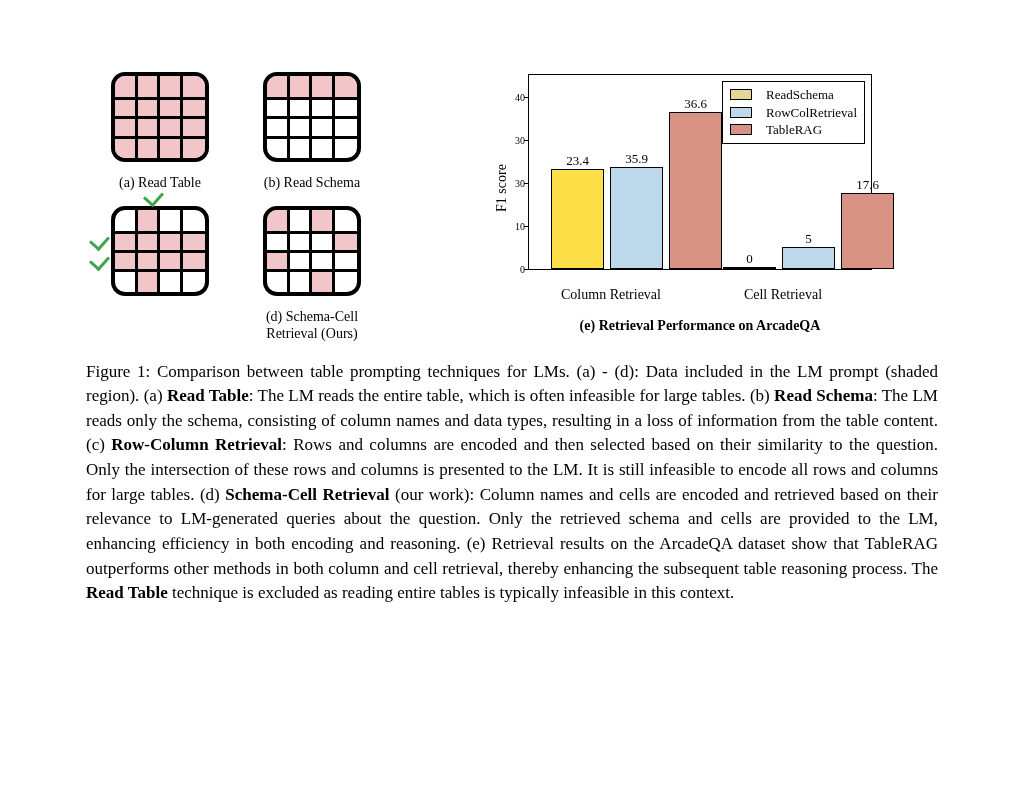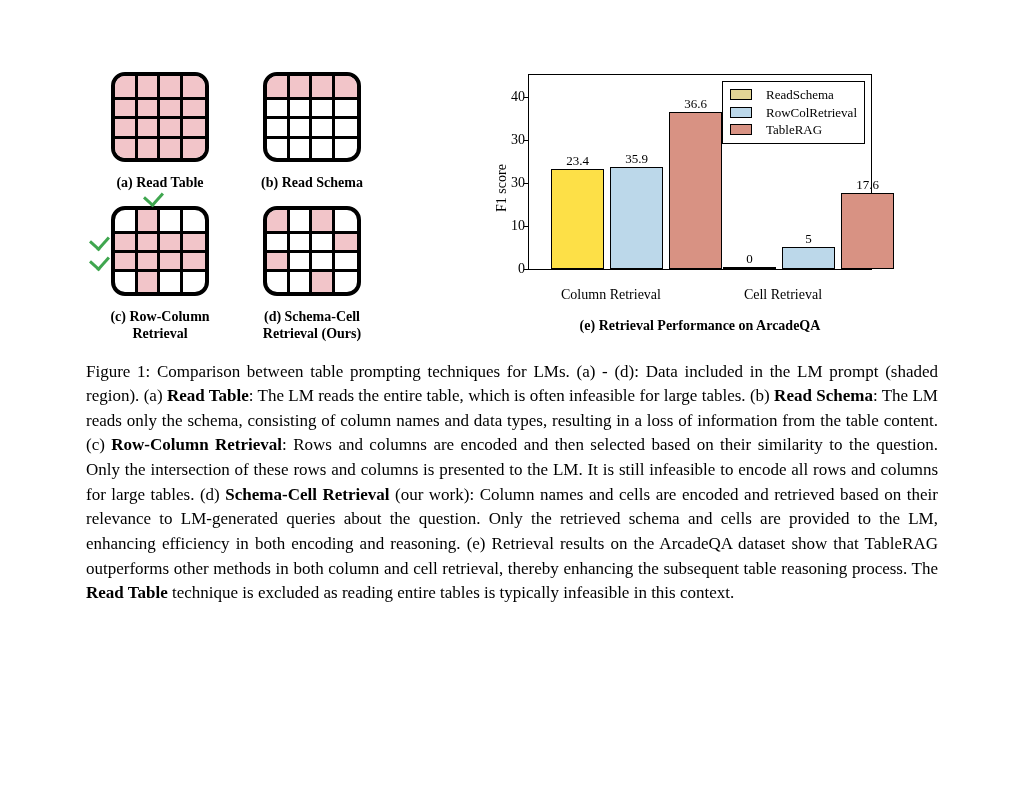--- a/index.html
+++ b/index.html
@@ -33,21 +33,21 @@
     padding-left:10px;
   }
   .tbl-group {
     display: flex;
     flex-direction: column;
     align-items: center;
     width: 128px;
   }
   .tbl-label {
     font-size: 14px;
-    font-weight: 700;
+    font-weight: 400;
     text-align: center;
     margin-top: 6px;
     line-height: 1.25;
   }
   .tbl-wrap {
     position: relative;
     width: 106px;
     height: 100px;
   }
   .mini-table {
@@ -101,21 +101,21 @@
   .ylabel {
     position:absolute;
     left:8px; top:50%;
     transform: translateY(-50%) rotate(-90deg);
     transform-origin: center;
     font-size: 14px;
   }
   .ytick {
     position: absolute;
     right: calc(100% + 4px);
-    font-size: 14px;
+    font-size: 10px;
     transform: translateY(50%);
     text-align: center;
   }
   .ytickmark {
     position:absolute;
     left:-5px; width:5px; height:1.5px; background:#000;
   }
   .group {
     position: absolute;
     bottom: 0;
@@ -246,24 +246,20 @@
                 <div class="pink"></div>
                 <div class="pink"></div>
               <div></div>
                 <div class="pink"></div>
                 <div></div>
                 <div></div>
             </div>
             <span class="tick" style="left:38px; top:-12px;"></span>
             <span class="tick" style="left:-16px; top:32px;"></span>
             <span class="tick" style="left:-16px; top:52px;"></span>
-          </div>
-          <div class="tbl-label">
-            <span>(c) Row-Column</span><br>
-            <span>Retrieval</span>
           </div>
         </div>
 
         <div class="tbl-group">
           <div class="tbl-wrap">
             <div class="mini-table">
               <div class="pink"></div>
                 <div></div>
                 <div class="pink"></div>
                 <div></div>

